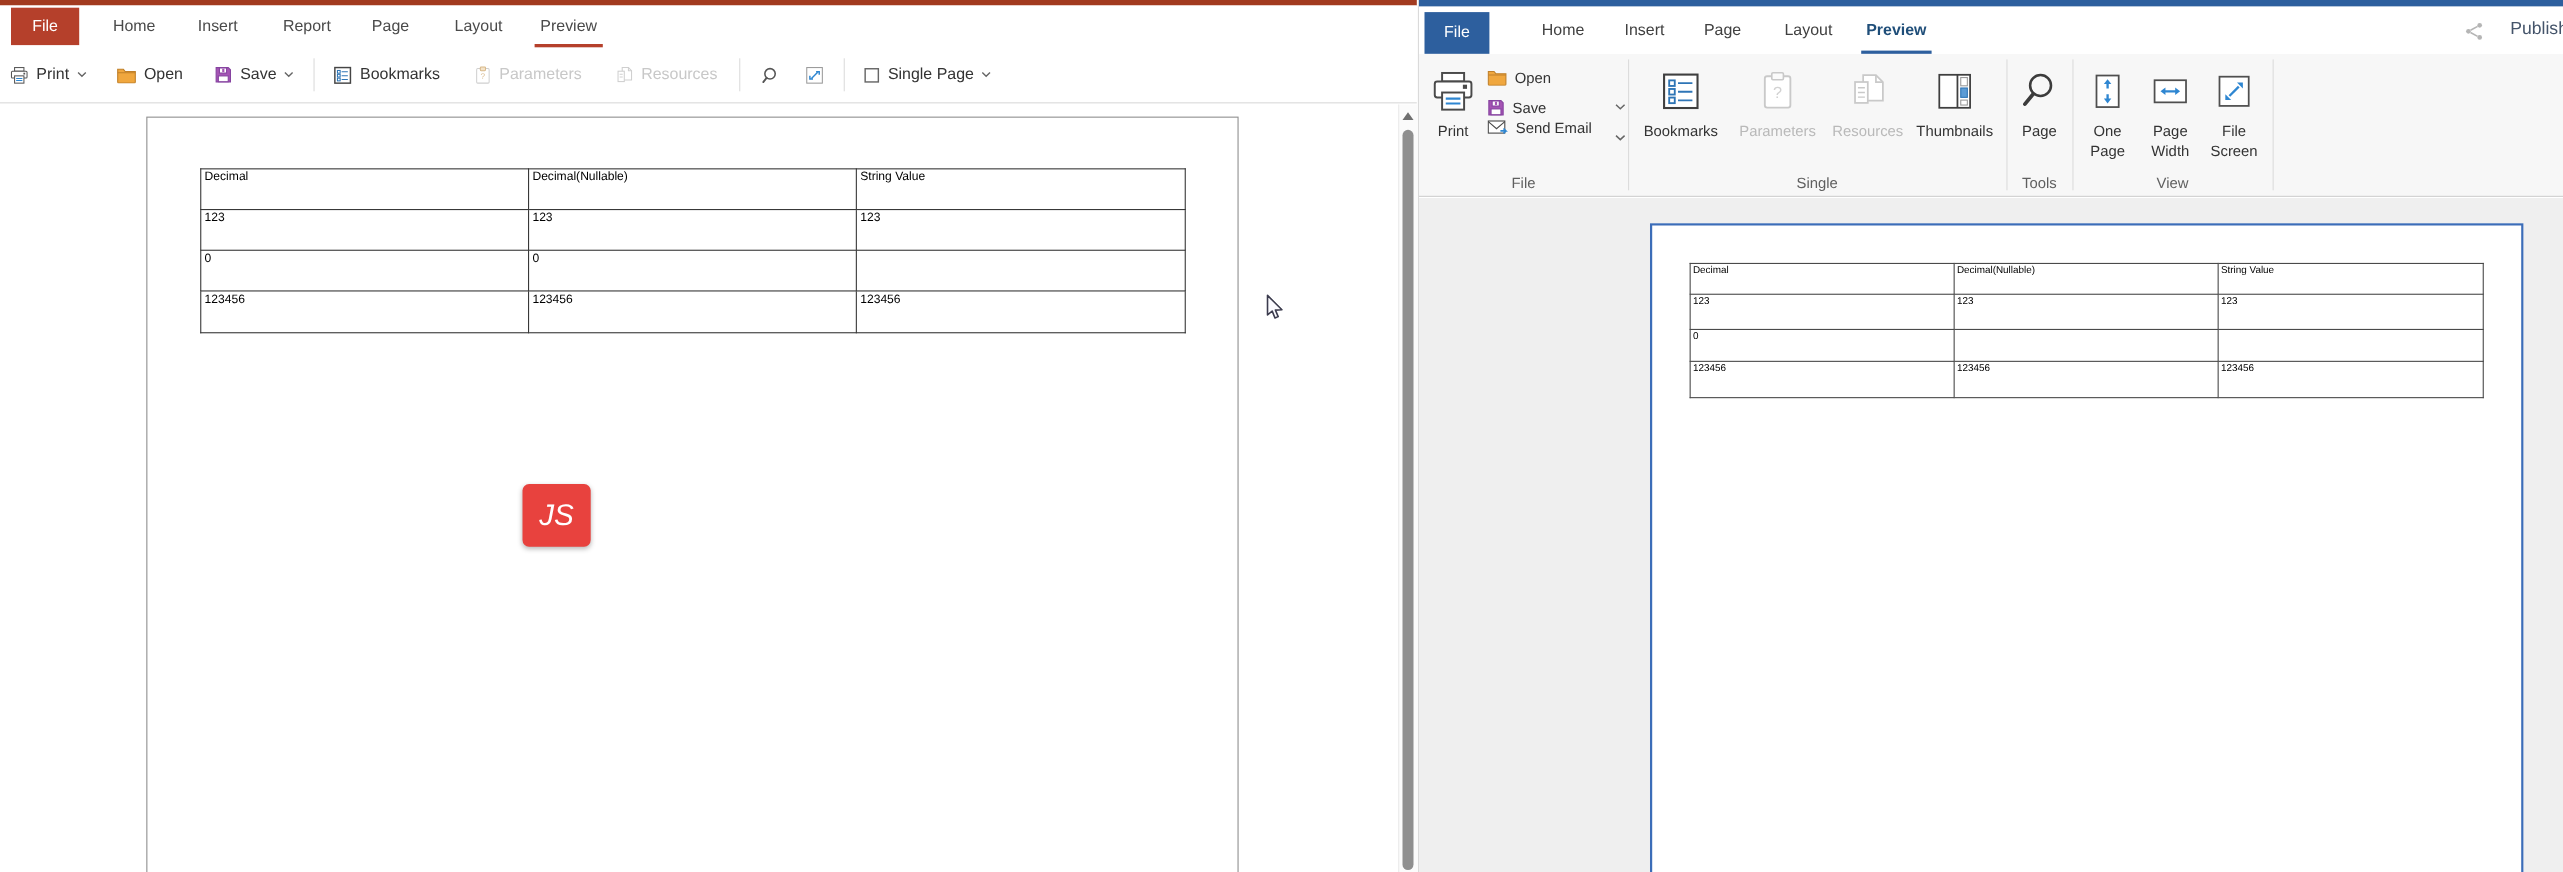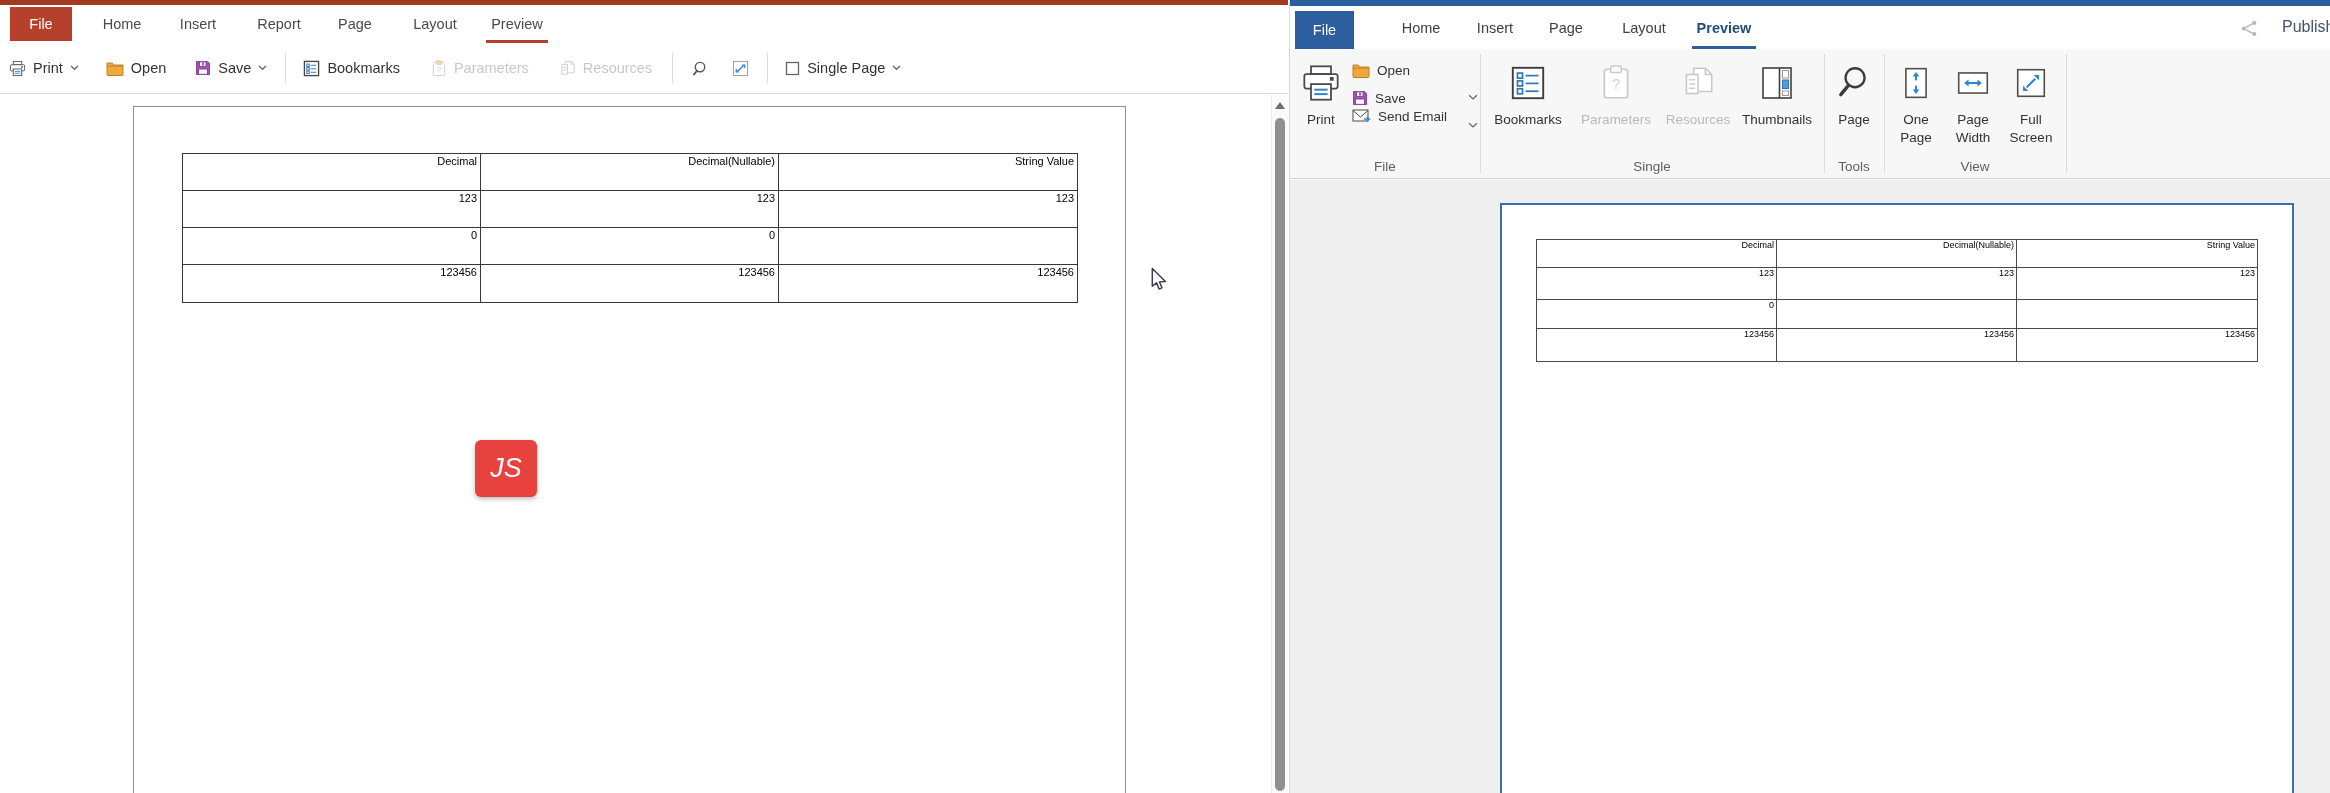--- a/index.html
+++ b/index.html
@@ -22,21 +22,21 @@
   .share-ic { position:absolute; top:10px; }
   .l-toolbar { height:51px; border-bottom:1px solid #d9d9d9; display:flex; align-items:center; padding-left:9px;
     font-size:14.5px; color:#333; background:#fff; }
   .tb-item { display:flex; align-items:center; gap:7px; cursor:pointer; white-space:nowrap; }
   .tb-item.disabled { color:#c8c8c8; cursor:default; }
   .tb-sep { width:1px; height:30px; background:#dcdcdc; }
   .l-body { position:absolute; left:0; top:95px; width:1271px; bottom:0; background:#fff; overflow:hidden; }
   .l-page { position:absolute; left:133px; top:11px; width:993px; height:810px;
     background:#fff; border:1px solid #8f8f8f; }
   .rpt-table { border-collapse:collapse; table-layout:fixed; position:absolute; }
-  .rpt-table td { border:1px solid #383838; vertical-align:top; padding:1px 3px; color:#000; background:#fff;text-align:right; }
+  .rpt-table td { border:1px solid #383838; vertical-align:top; padding:1px 3px; color:#000; background:#fff; }
   .l-page .rpt-table { left:48px; top:46px; width:895px; font-size:11px; }
   .badge { position:absolute; background:#e8423e; color:#fff; display:flex; align-items:center; justify-content:center;
     box-shadow:0 2px 5px rgba(0,0,0,0.28);font-style:italic; }
   .badge-js { left:475px; top:345px; width:62px; height:57px; border-radius:6px; font-size:27px; }
   .l-scrollbar { position:absolute; left:1271px; top:95px; width:17px; bottom:0; background:#fbfbfb; border-left:1px solid #ececec; }
   .sb-arrow { position:absolute; top:7px; left:3px; width:0; height:0;
     border-left:5.5px solid transparent; border-right:5.5px solid transparent; border-bottom:7px solid #6f6f6f; cursor:pointer; }
   .sb-thumb { position:absolute; left:3px; width:10px; top:23px; bottom:2px; background:#8f8f8f; border-radius:5px; cursor:pointer; }
   .cursor { position:absolute; left:1146px; top:172px; }
 
@@ -386,21 +386,21 @@
       </div>
       <div class="rib-big" style="left:714px;width:54px;">
         <div class="ic">
           <svg width="34" height="34" viewBox="0 0 32 32">
             <rect x="3.5" y="3.5" width="25" height="25" fill="#fff" stroke="#4f4f4f" stroke-width="1.5"></rect>
             <line x1="12" y1="20" x2="20" y2="12" stroke="#2e86d1" stroke-width="2"></line>
             <path d="M18.5 8.5 h5 v5 Z" fill="#2e86d1"></path>
             <path d="M13.5 23.5 h-5 v-5 Z" fill="#2e86d1"></path>
           </svg>
         </div>
-        <div class="lbl">Full Screen</div>
+        <div class="lbl">File Screen</div>
       </div>
       <div class="rib-sep" style="left:776px;"></div>
 
       <div class="rib-group-lbl" style="left:0;width:190px;">File</div>
       <div class="rib-group-lbl" style="left:190px;width:344px;">Single</div>
       <div class="rib-group-lbl" style="left:534px;width:60px;">Tools</div>
       <div class="rib-group-lbl" style="left:594px;width:182px;">View</div>
     </div>
 
     <div class="r-preview">

